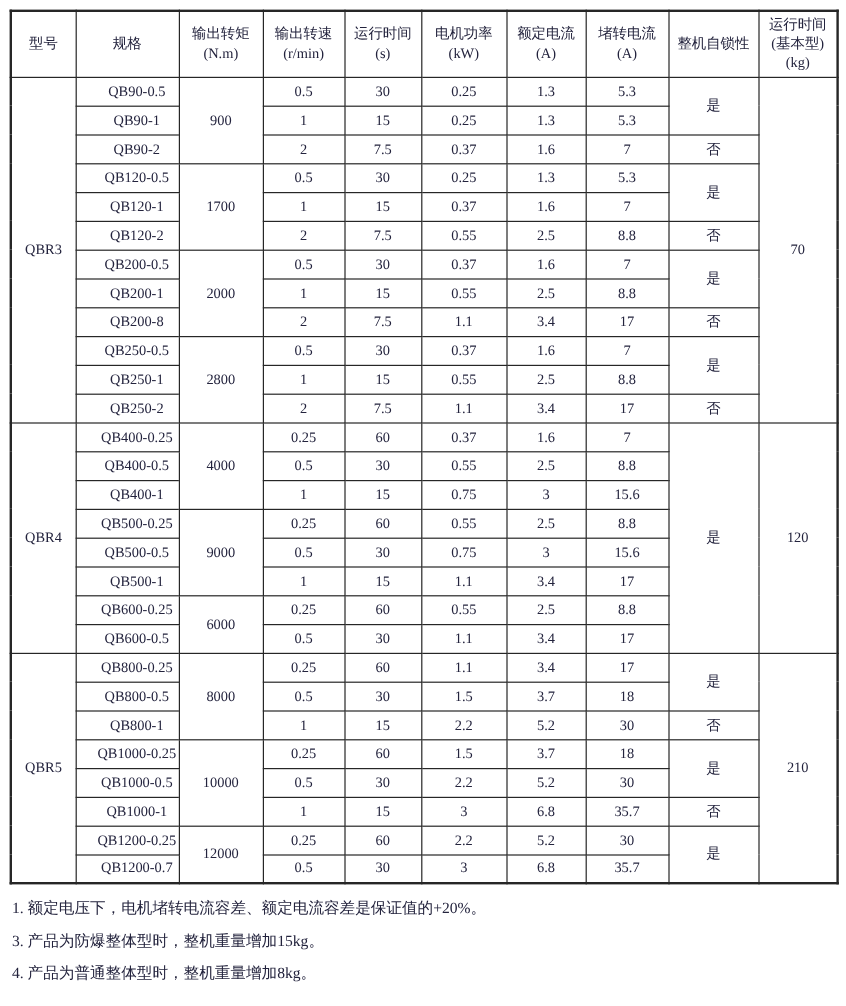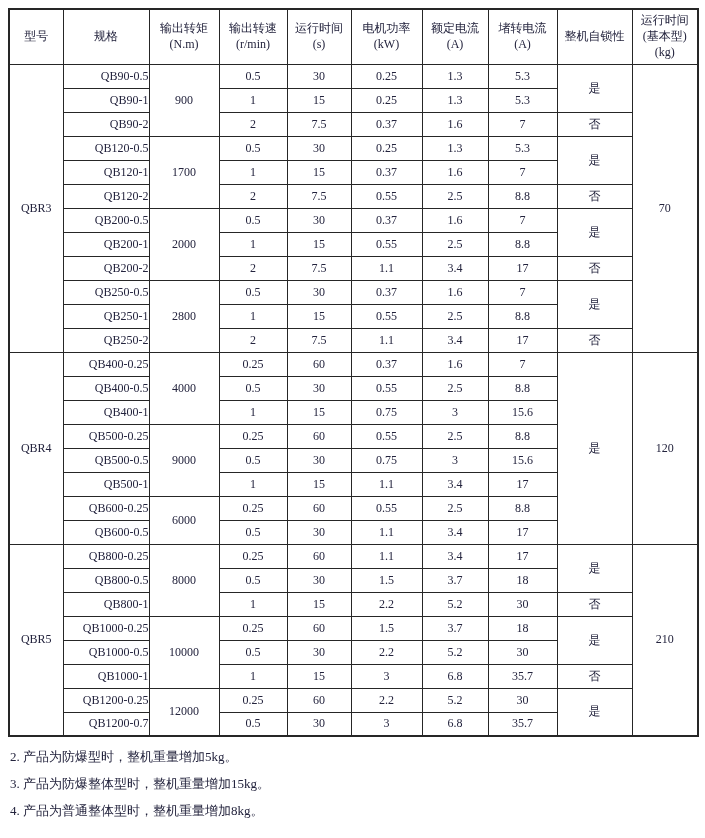--- a/index.html
+++ b/index.html
@@ -31,21 +31,21 @@
     overflow: hidden;
     white-space: nowrap;
   }
   table.spec thead tr { height: 55px; }
   table.spec tbody tr { height: 24px; }
   table.spec th {
     font-weight: normal;
     line-height: 1.3;
   }
   table.spec td.col-spec {
-    text-align: right;
+    text-align: center;
     padding-left: 16px;
   }
   .footnotes {
     padding: 6px 0 0 2px;
   }
   .footnote {
     height: 27px;
     display: flex;
     align-items: center;
     font-size: 13px;
@@ -180,21 +180,21 @@
         </tr>
         <tr>
           <td class="col-spec">QB200-1</td>
           <td class="col-speed">1</td>
           <td class="col-time">15</td>
           <td class="col-power">0.55</td>
           <td class="col-rated_current">2.5</td>
           <td class="col-stall_current">8.8</td>
         </tr>
         <tr>
-          <td class="col-spec">QB200-2</td>
+          <td class="col-spec">QB200-8</td>
           <td class="col-speed">2</td>
           <td class="col-time">7.5</td>
           <td class="col-power">1.1</td>
           <td class="col-rated_current">3.4</td>
           <td class="col-stall_current">17</td>
           <td class="col-self_locking">否</td>
         </tr>
         <tr>
           <td class="col-spec">QB250-0.5</td>
           <td rowspan="3" class="col-torque">2800</td>
@@ -363,17 +363,17 @@
           <td class="col-speed">0.5</td>
           <td class="col-time">30</td>
           <td class="col-power">3</td>
           <td class="col-rated_current">6.8</td>
           <td class="col-stall_current">35.7</td>
         </tr>
       </tbody>
   </table>
 
   <div class="footnotes">
-    <div class="footnote">2. 产品为防爆型时，整机重量增加5kg。</div>
+    <div class="footnote">1. 额定电压下，电机堵转电流容差、额定电流容差是保证值的+20%。</div>
     <div class="footnote">3. 产品为防爆整体型时，整机重量增加15kg。</div>
     <div class="footnote">4. 产品为普通整体型时，整机重量增加8kg。</div>
   </div>
 </div>
 
 </body></html>

